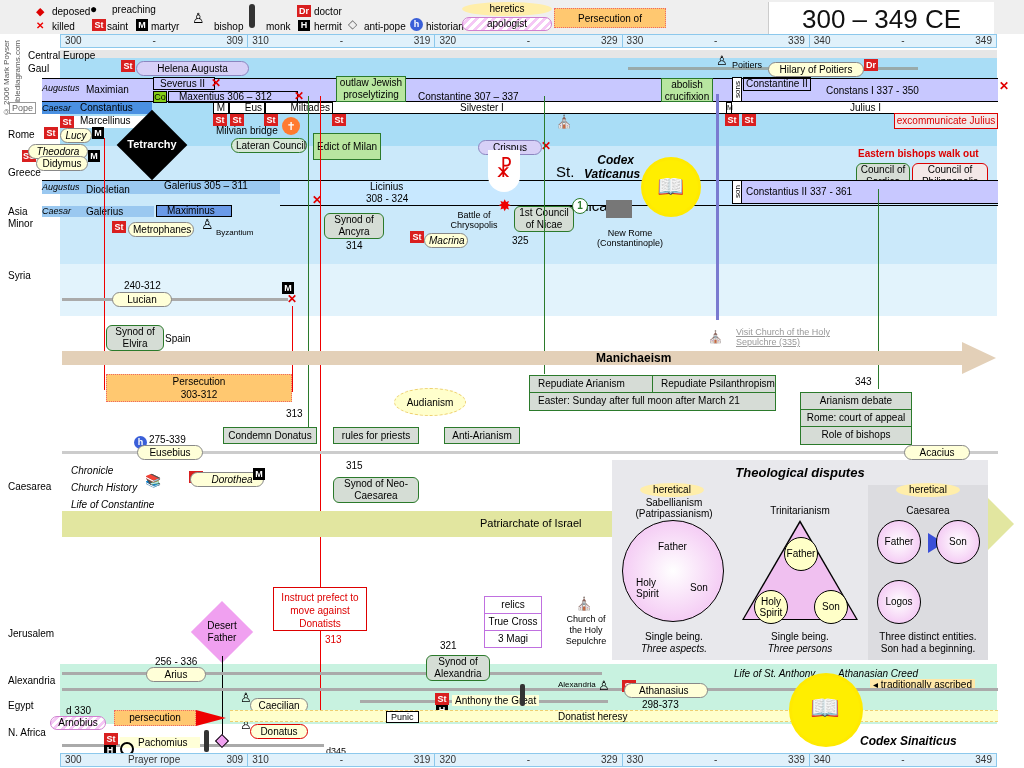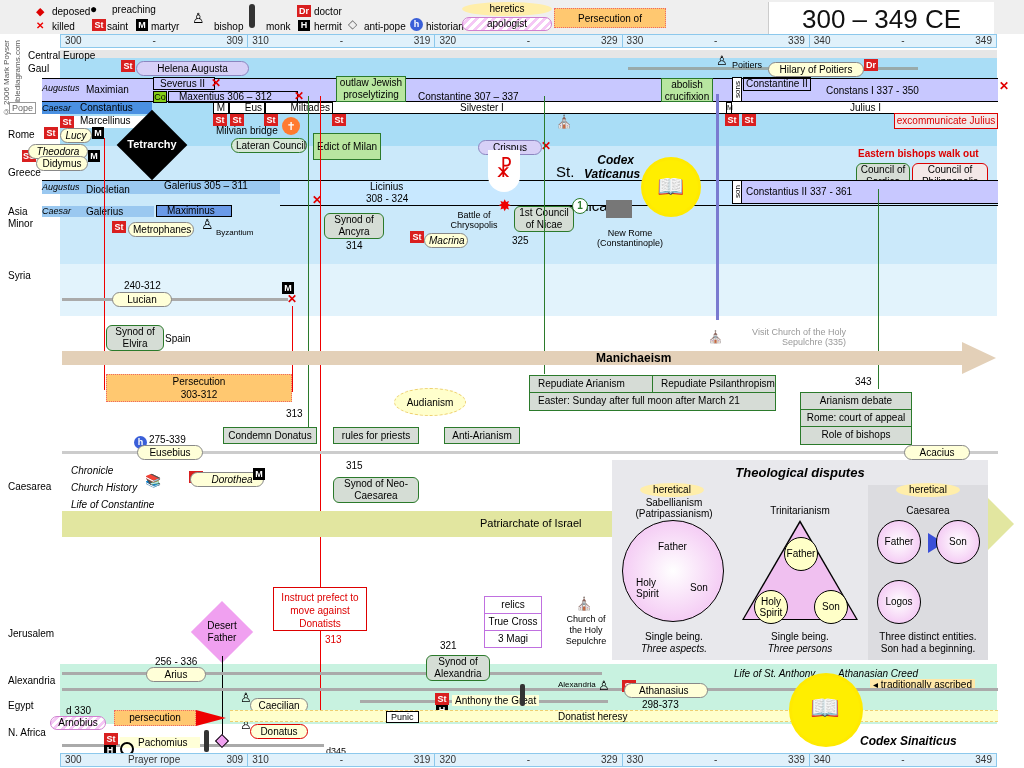--- a/index.html
+++ b/index.html
@@ -236,21 +236,21 @@
 <div class="vline" style="left:104px;top:138px;height:252px;background:#e00;"></div>
 
 <div class="abs" style="left:62px;top:298px;width:226px;height:3px;background:#aaa;"></div>
 <div class="abs" style="left:124px;top:280px;">240-312</div>
 <div class="pill" style="left:112px;top:292px;width:60px;">Lucian</div>
 <div class="badge-m" style="left:282px;top:282px;">M</div>
 <div class="xkill" style="left:287px;top:293px;">✕</div>
 <div class="octa" style="left:106px;top:325px;width:58px;height:26px;">Synod of Elvira</div>
 <div class="abs" style="left:165px;top:333px;">Spain</div>
 <div class="abs" style="left:708px;top:330px;font-size:12px;color:#999;">⛪</div>
-<div class="abs" style="left:736px;top:327px;width:110px;text-align:right;font-size:9px;color:#999;">Visit Church of the Holy Sepulchre (335)</div>
+<div class="abs" style="left:736px;top:327px;width:110px;text-align:left;font-size:9px;color:#999;text-decoration:underline;">Visit Church of the Holy Sepulchre (335)</div>
 
 <div class="abs" style="left:62px;top:351px;width:900px;height:14px;background:#e3d0b8;"></div>
 <div class="abs" style="left:962px;top:342px;width:0;height:0;border-top:16px solid transparent;border-bottom:16px solid transparent;border-left:34px solid #e3d0b8;"></div>
 <div class="abs" style="left:596px;top:351px;font-weight:bold;font-size:12px;">Manichaeism</div>
 
 <div class="abs" style="left:106px;top:374px;width:186px;height:28px;background:#ffc870;border:1px dotted #e66;text-align:center;line-height:13px;">
   <div>Persecution</div>
   <div>303-312</div>
 </div>
 

